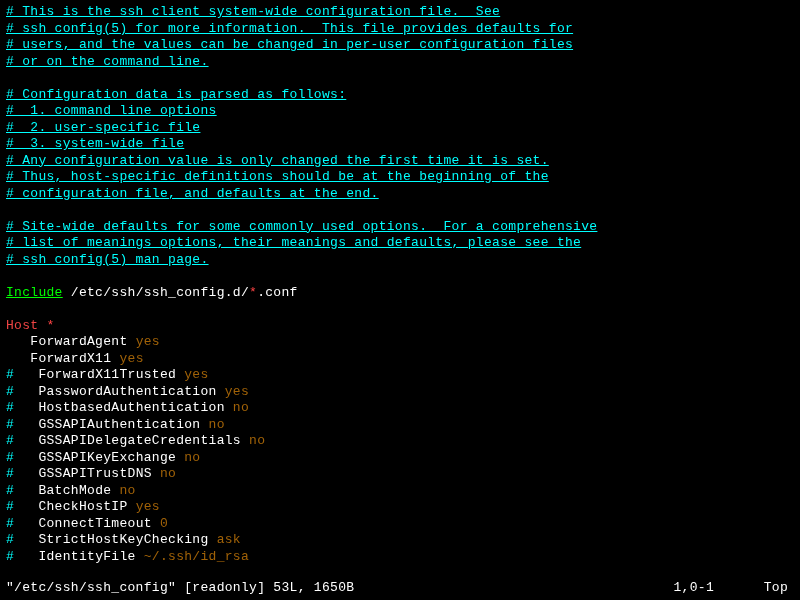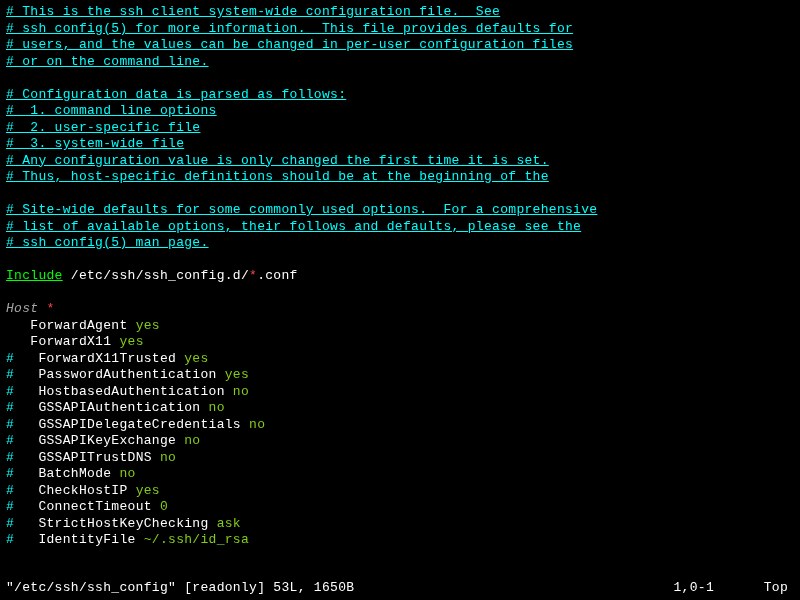--- a/index.html
+++ b/index.html
@@ -12,25 +12,25 @@
     width: 800px;
     height: 600px;
     overflow: hidden;
     padding: 4px 6px;
     letter-spacing: 0.3px;
   }
   .line { white-space: pre; }
   .hash { color: #00ffff; }
   .comment { color: #00ffff; text-decoration: underline; }
   .keyword { color: #00ff00; text-decoration: underline; }
-  .keyword-m { color: #a3a3a3; font-style: italic; }
+  .keyword-m { color: #ef4444; }
   .path { color: #ffffff; }
   .glob { color: #ff4444; }
   .option { color: #ffffff; }
-  .value { color: #84cc16; }
+  .value { color: #a16207; }
   .statusbar {
     position: absolute;
     bottom: 4px;
     left: 6px;
     right: 6px;
     color: #ffffff;
     display: flex;
   }
   .status-left { flex: 0 0 auto; }
   .status-pos { margin-left: auto; padding-right: 80px; }
@@ -44,23 +44,24 @@
     <div class="line"><span class="comment"># ssh_config(5) for more information.  This file provides defaults for</span></div>
     <div class="line"><span class="comment"># users, and the values can be changed in per-user configuration files</span></div>
     <div class="line"><span class="comment"># or on the command line.</span></div>
     <div class="line"> </div>
     <div class="line"><span class="comment"># Configuration data is parsed as follows:</span></div>
     <div class="line"><span class="comment">#  1. command line options</span></div>
     <div class="line"><span class="comment">#  2. user-specific file</span></div>
     <div class="line"><span class="comment">#  3. system-wide file</span></div>
     <div class="line"><span class="comment"># Any configuration value is only changed the first time it is set.</span></div>
     <div class="line"><span class="comment"># Thus, host-specific definitions should be at the beginning of the</span></div>
+    <div class="line"><span class="comment"># configuration file, and defaults at the end.</span></div>
     <div class="line"> </div>
     <div class="line"><span class="comment"># Site-wide defaults for some commonly used options.  For a comprehensive</span></div>
-    <div class="line"><span class="comment"># list of available options, their follows and defaults, please see the</span></div>
+    <div class="line"><span class="comment"># list of meanings options, their meanings and defaults, please see the</span></div>
     <div class="line"><span class="comment"># ssh_config(5) man page.</span></div>
     <div class="line"> </div>
     <div class="line"><span class="keyword">Include</span><span class="path"> /etc/ssh/ssh_config.d/</span><span class="glob">*</span><span class="path">.conf</span></div>
     <div class="line"> </div>
     <div class="line"><span class="keyword-m">Host</span><span class="glob"> *</span></div>
     <div class="line"><span>   </span><span class="option">ForwardAgent </span><span class="value">yes</span></div>
     <div class="line"><span>   </span><span class="option">ForwardX11 </span><span class="value">yes</span></div>
     <div class="line"><span class="hash">#</span><span>   </span><span class="option">ForwardX11Trusted </span><span class="value">yes</span></div>
     <div class="line"><span class="hash">#</span><span>   </span><span class="option">PasswordAuthentication </span><span class="value">yes</span></div>
     <div class="line"><span class="hash">#</span><span>   </span><span class="option">HostbasedAuthentication </span><span class="value">no</span></div>

